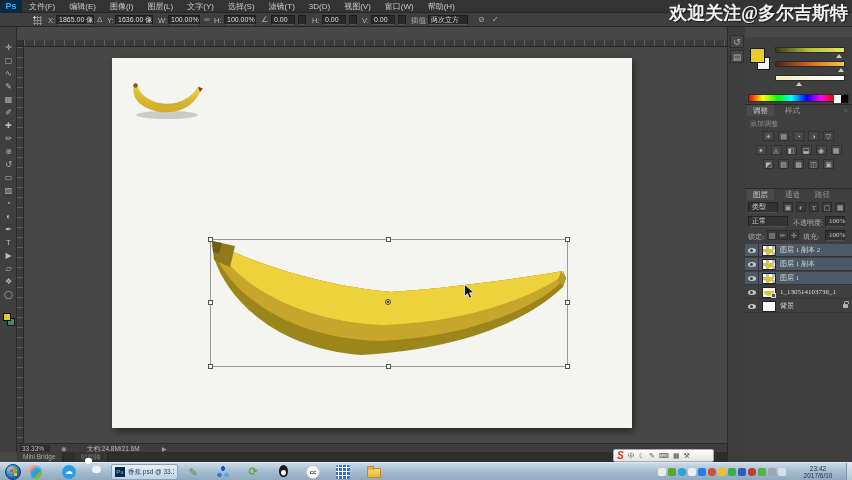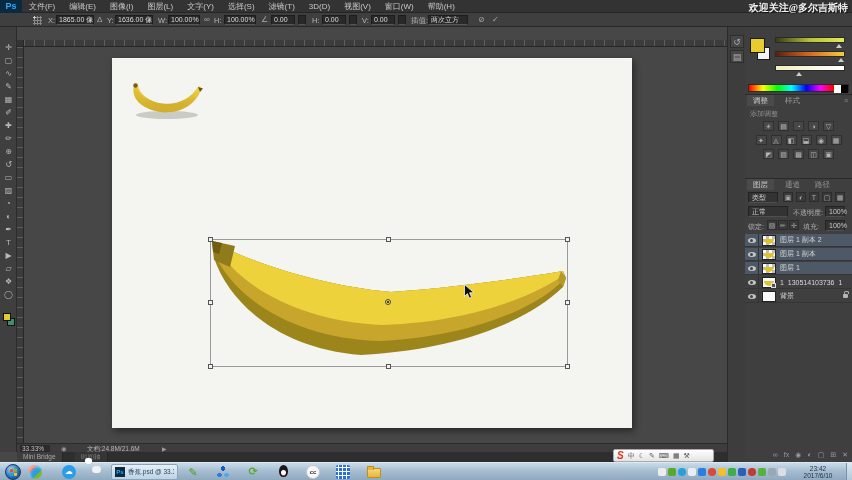--- a/index.html
+++ b/index.html
@@ -42,21 +42,21 @@
   #bgswatch{left:7px;top:291px;width:8px;height:8px;background:#3f8e6e;border:1px solid #111;z-index:1;}
   
   #canvas-area{left:24px;top:47px;width:703px;height:396px;background:#474747;}
   #document{left:112px;top:58px;width:520px;height:370px;background:#f4f4f1;box-shadow:2px 3px 7px rgba(0,0,0,.45);}
   #transform-box{left:210px;top:239px;width:358px;height:128px;border:1px solid #9a9a9a;}
   .handle{position:absolute;width:5px;height:5px;background:#f2f2f2;border:1px solid #555;}
   .ctr{position:absolute;left:50%;top:50%;width:6px;height:6px;margin:-4px 0 0 -4px;border:1px solid #4a4a4a;border-radius:50%;background:radial-gradient(circle,#4a4a4a 1px,transparent 1.3px);}
   
   #dockstrip{left:727px;top:27px;width:18px;height:435px;background:#3d3d3d;border-left:1px solid #2b2b2b;}
   .dockicon{position:absolute;left:2px;width:14px;height:13px;color:#b0b0b0;font-size:9px;line-height:13px;text-align:center;background:#474747;border:1px solid #2e2e2e;}
-  #panels{left:745px;top:27px;width:107px;height:435px;background:#3f3f3f;}
+  #panels{left:745px;top:37px;width:107px;height:435px;background:#3f3f3f;font-family:Liberation Serif, serif;}
   .panel-sep{position:absolute;left:0;width:107px;height:1px;background:#2a2a2a;}
   
   #fg-color{left:5px;top:11px;width:15px;height:15px;background:#e8cc2f;border:1px solid #1a1a1a;z-index:2;}
   #bg-color{left:12px;top:20px;width:13px;height:13px;background:#f2f2f2;border:1px solid #1a1a1a;z-index:1;}
   .cslider{position:absolute;left:30px;width:70px;height:6px;border:1px solid #2a2a2a;}
   .cmark{position:absolute;width:0;height:0;border-left:3px solid transparent;border-right:3px solid transparent;border-bottom:4px solid #ccc;top:6px;}
   #spectrum{left:3px;top:57px;width:101px;height:8px;border:1px solid #2a2a2a;
     background:linear-gradient(90deg,#f00 0%,#ff0 14%,#0f0 29%,#0ff 43%,#00f 58%,#f0f 72%,#f00 85%,#f00 86%),
     linear-gradient(90deg,transparent 86%,#fff 86%,#fff 93%,#000 93%);background-blend-mode:normal;}
   #spectrum:after{content:'';position:absolute;right:0;top:0;width:14px;height:8px;background:linear-gradient(90deg,#fff 0 50%,#000 50%);}
@@ -129,21 +129,21 @@
   #tray span:nth-child(1){background:#ececec;}#tray span:nth-child(2){background:#57a82b;}
   #tray span:nth-child(3){background:#2ba0d8;border-radius:50%;}#tray span:nth-child(4){background:#e8eef4;}
   #tray span:nth-child(5){background:#2b7de0;}#tray span:nth-child(6){background:#d84a3a;border-radius:50%;}
   #tray span:nth-child(7){background:#f0c030;}#tray span:nth-child(8){background:#3fae49;}
   #tray span:nth-child(9){background:#2b5fb8;}#tray span:nth-child(10){background:#c23b33;border-radius:50%;}
   #tray span:nth-child(11){background:#58b040;}#tray span:nth-child(12){background:#9aa8b5;}
   #tray span:nth-child(13){background:#d8dee4;}
   #clock{position:absolute;left:792px;top:2px;width:52px;text-align:center;font-size:6.5px;color:#1c3346;line-height:7px;}
   #showdesk{position:absolute;right:0;top:0;width:6px;height:18px;background:linear-gradient(#dce8f2,#b0c6d8);border-left:1px solid #7a93a8;}
   
-  #follow{right:4px;top:1px;font-family:"Liberation Serif","DejaVu Serif",serif;font-size:10px;font-weight:bold;color:#f2f2f2;text-shadow:1px 1px 1px rgba(0,0,0,.6);z-index:50;pointer-events:none;white-space:nowrap;}
+  #follow{right:4px;top:1px;font-family:"Liberation Serif","DejaVu Serif",serif;font-size:18px;font-weight:bold;color:#f2f2f2;text-shadow:1px 1px 1px rgba(0,0,0,.6);z-index:50;pointer-events:none;white-space:nowrap;}
   #wm-brand{left:694px;top:24px;font-size:23px;font-weight:bold;letter-spacing:10px;color:rgba(185,185,185,.72);text-shadow:1px 1px 0 rgba(60,60,60,.8),-1px -1px 0 rgba(230,230,230,.35);z-index:50;pointer-events:none;white-space:nowrap;}
   #wm-url{left:706px;top:51px;font-size:15px;font-weight:bold;letter-spacing:1.5px;color:rgba(180,180,180,.6);text-shadow:1px 1px 0 rgba(60,60,60,.7);z-index:50;pointer-events:none;white-space:nowrap;}
   #cursor{left:464px;top:284px;z-index:40;}
 </style>
 </head>
 <body>
 
 <div id="stage">
 
   <div id="menubar" class="abs">

